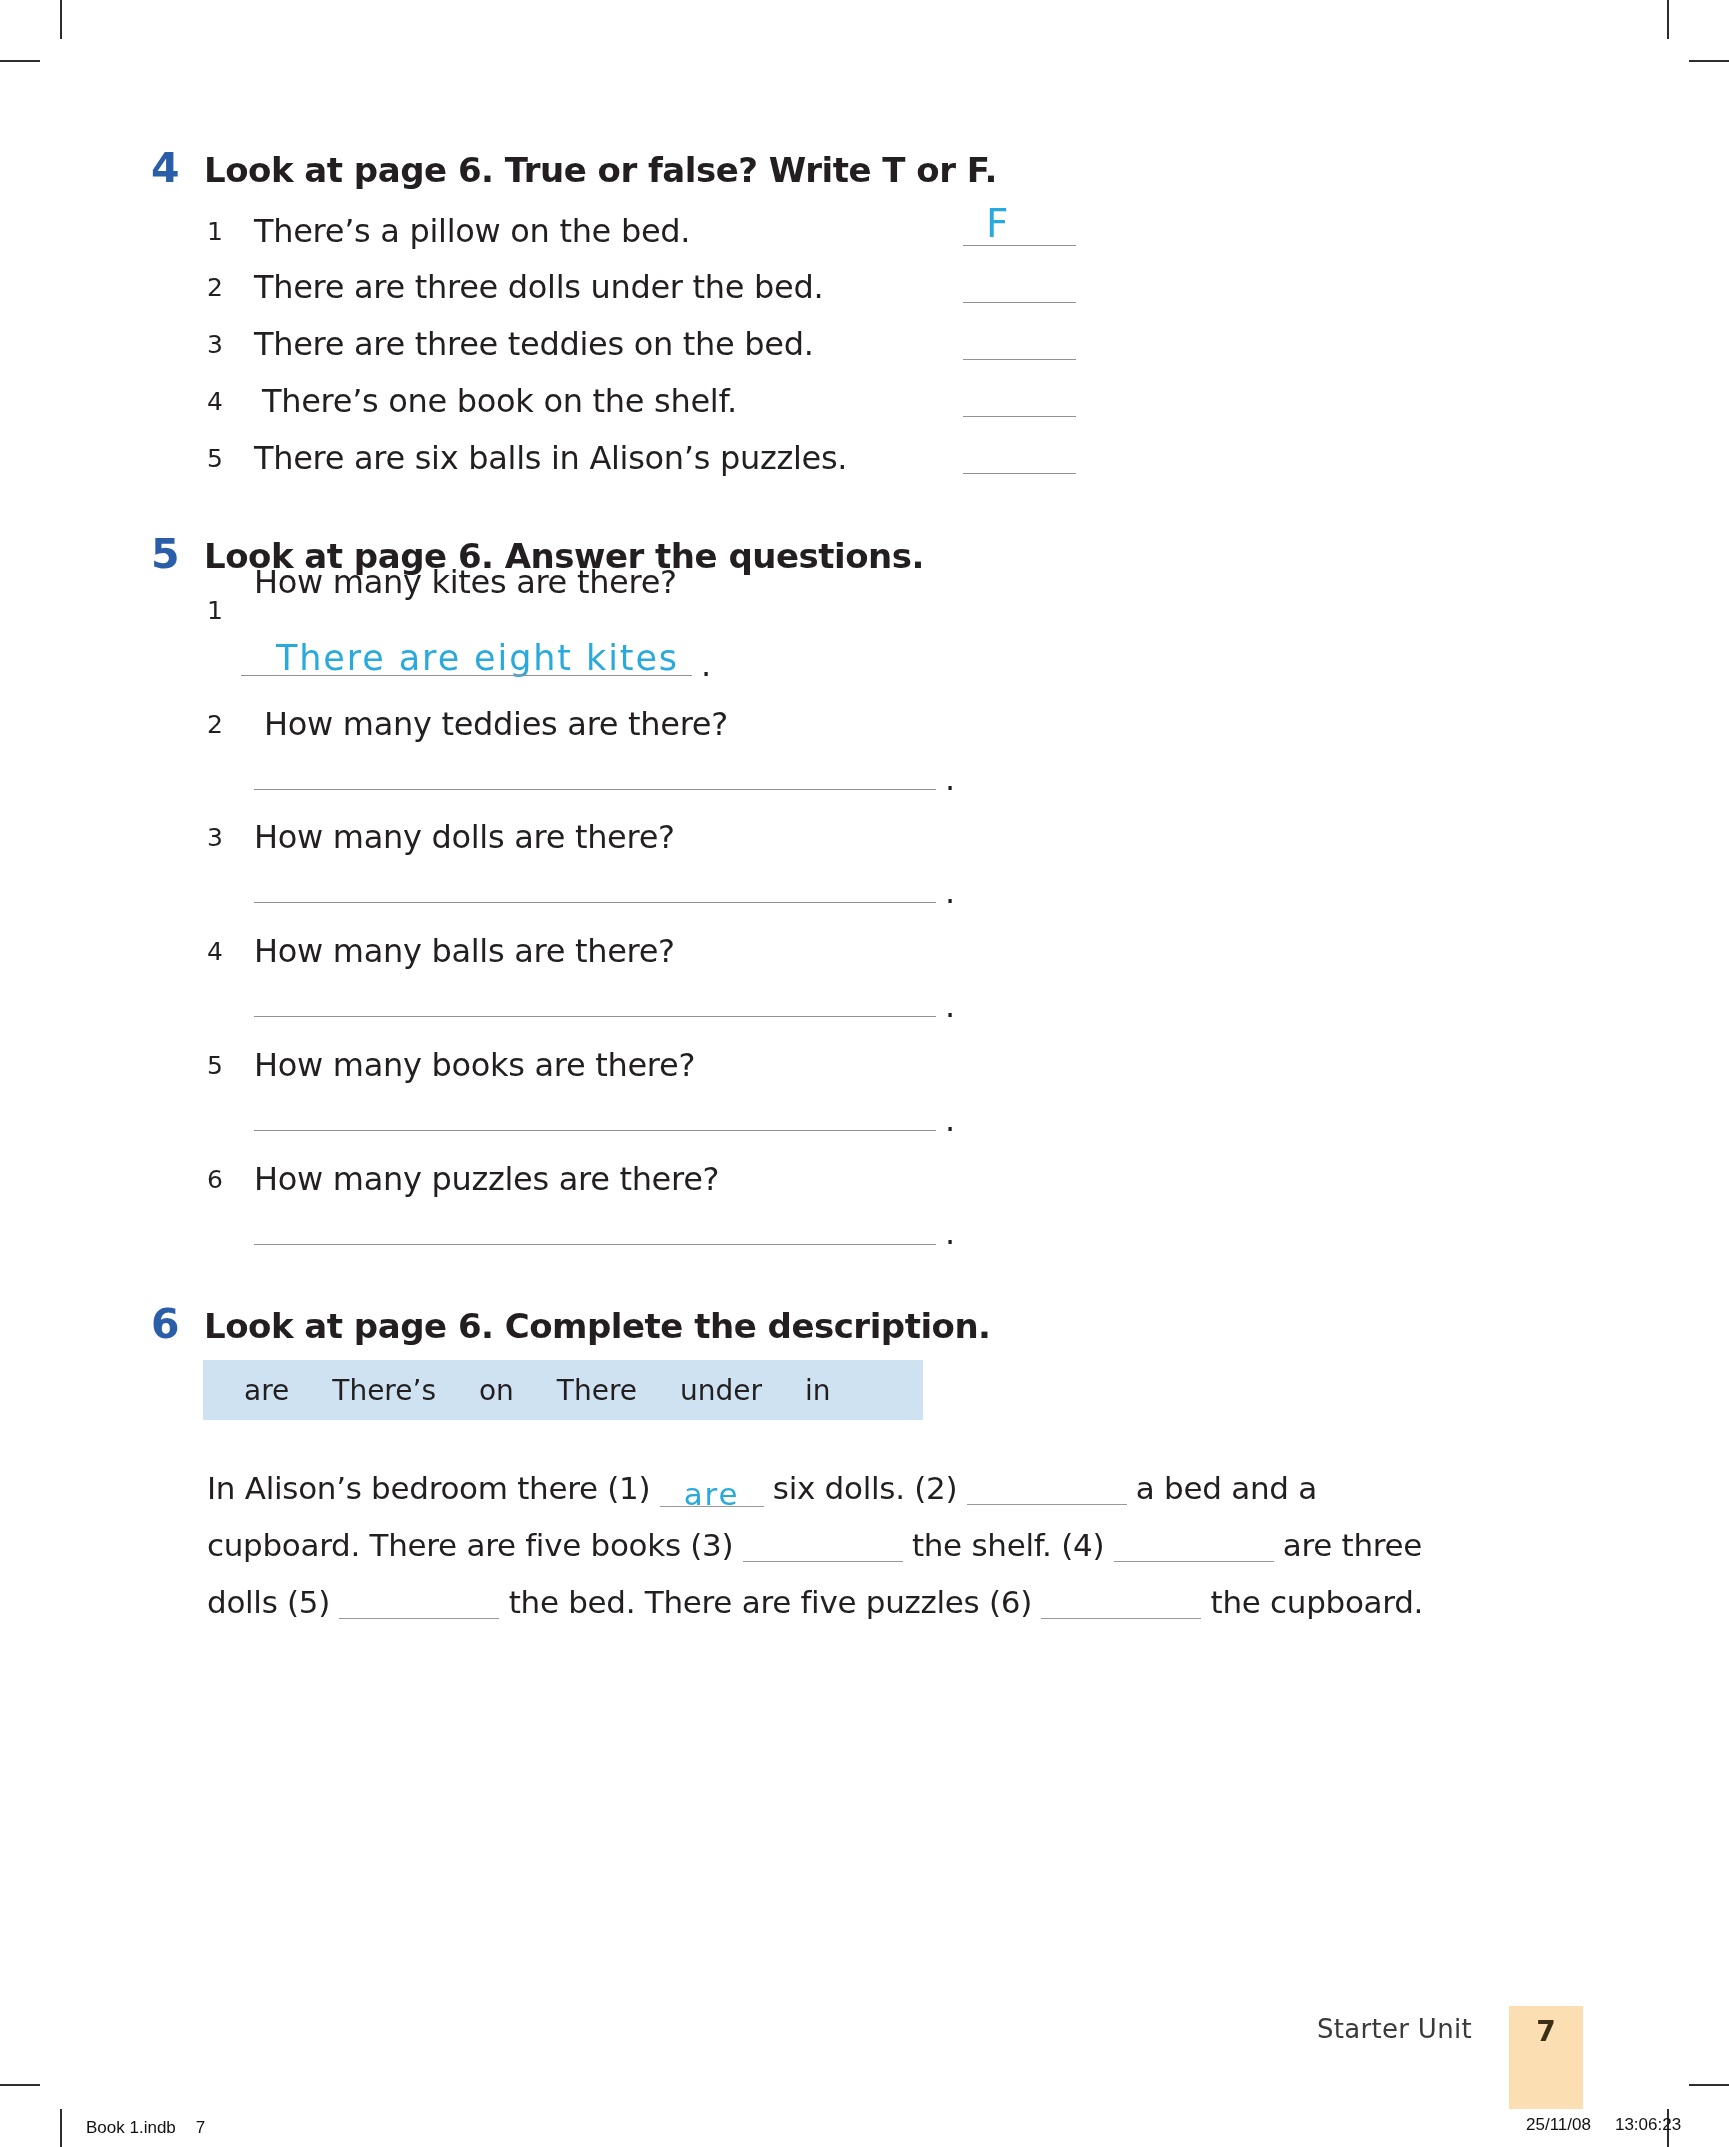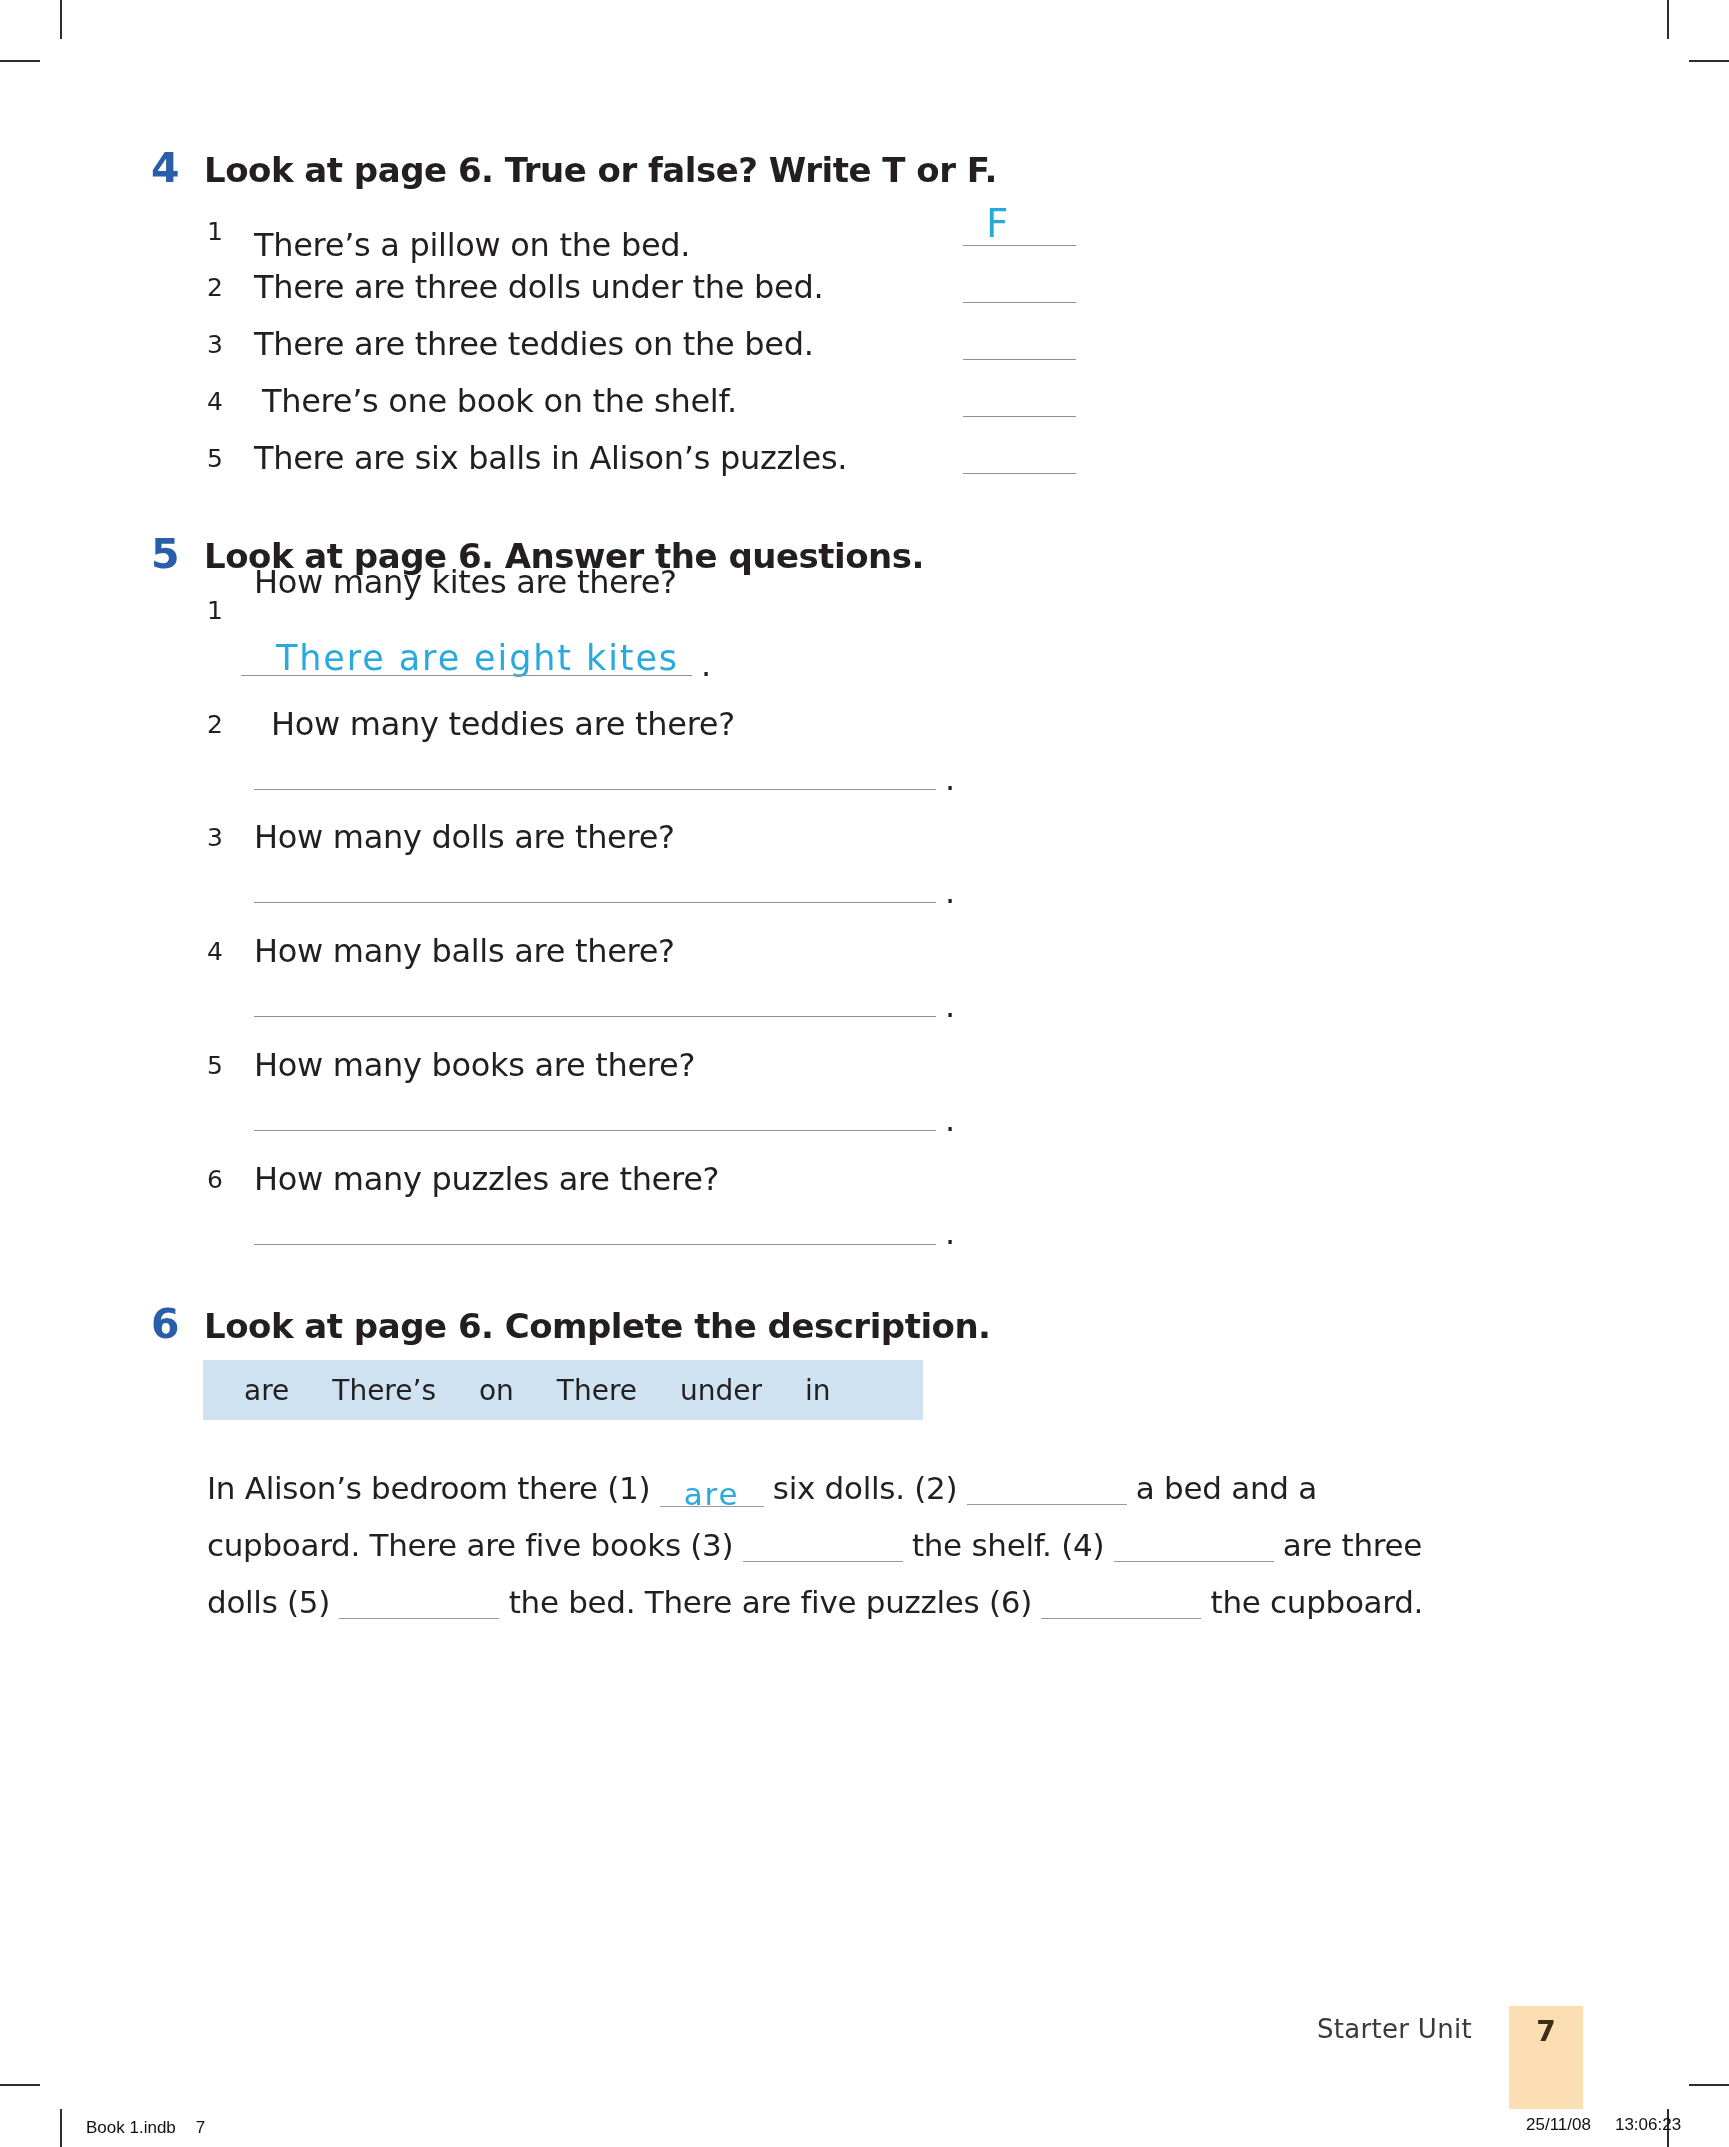--- a/index.html
+++ b/index.html
@@ -51,21 +51,21 @@
   <div class="cropmark" style="left:1689px;top:60px;width:40px;height:1.9px;"></div>
   <div class="cropmark" style="left:0;top:2084px;width:40px;height:1.9px;"></div>
   <div class="cropmark" style="left:60px;top:2109px;width:1.9px;height:39px;"></div>
   <div class="cropmark" style="left:1689px;top:2084px;width:40px;height:1.9px;"></div>
   <div class="cropmark" style="left:1667px;top:2109px;width:1.9px;height:39px;"></div>
 
   <div class="ex-num" style="left:151px;top:147px;">4</div>
   <div class="ex-title" style="left:204px;top:149px;">Look at page 6. True or false? Write T or F.</div>
 
   <div class="item-num" style="left:207px;top:213px;">1</div>
-  <div class="item-text" style="left:254px;top:227px;text-align:right;">There’s a pillow on the bed.</div>
+  <div class="item-text" style="left:254px;top:213px;text-align:right;">There’s a pillow on the bed.</div>
   <div class="item-num" style="left:207px;top:269px;">2</div>
   <div class="item-text" style="left:254px;top:269px;">There are three dolls under the bed.</div>
   <div class="item-num" style="left:207px;top:326px;">3</div>
   <div class="item-text" style="left:254px;top:326px;">There are three teddies on the bed.</div>
   <div class="item-num" style="left:207px;top:383px;">4</div>
   <div class="item-text" style="left:262px;top:383px;">There’s one book on the shelf.</div>
   <div class="item-num" style="left:207px;top:440px;">5</div>
   <div class="item-text" style="left:254px;top:440px;">There are six balls in Alison’s puzzles.</div>
 
   <div class="hand" style="left:986px;top:201px;font-size:39px;">F</div>
@@ -78,21 +78,21 @@
   <div class="ex-num" style="left:151px;top:533px;">5</div>
   <div class="ex-title" style="left:204px;top:535px;">Look at page 6. Answer the questions.</div>
 
   <div class="item-num" style="left:207px;top:592px;">1</div>
   <div class="item-text" style="left:254px;top:564px;">How many kites are there?</div>
   <div class="hand" style="left:276px;top:638px;font-size:35px;">There are eight kites</div>
   <div class="uline" style="left:241px;top:675px;width:451px;"></div>
   <div class="period" style="left:701px;top:649px;">.</div>
 
   <div class="item-num" style="left:207px;top:706px;">2</div>
-  <div class="item-text" style="left:271px;top:706px;">How many teddies are there?</div>
+  <div class="item-text" style="left:264px;top:706px;">How many teddies are there?</div>
   <div class="uline" style="left:254px;top:789px;width:682px;"></div>
   <div class="period" style="left:945px;top:763px;">.</div>
 
   <div class="item-num" style="left:207px;top:819px;">3</div>
   <div class="item-text" style="left:254px;top:819px;">How many dolls are there?</div>
   <div class="uline" style="left:254px;top:902px;width:682px;"></div>
   <div class="period" style="left:945px;top:876px;">.</div>
 
   <div class="item-num" style="left:207px;top:933px;">4</div>
   <div class="item-text" style="left:254px;top:933px;">How many balls are there?</div>

